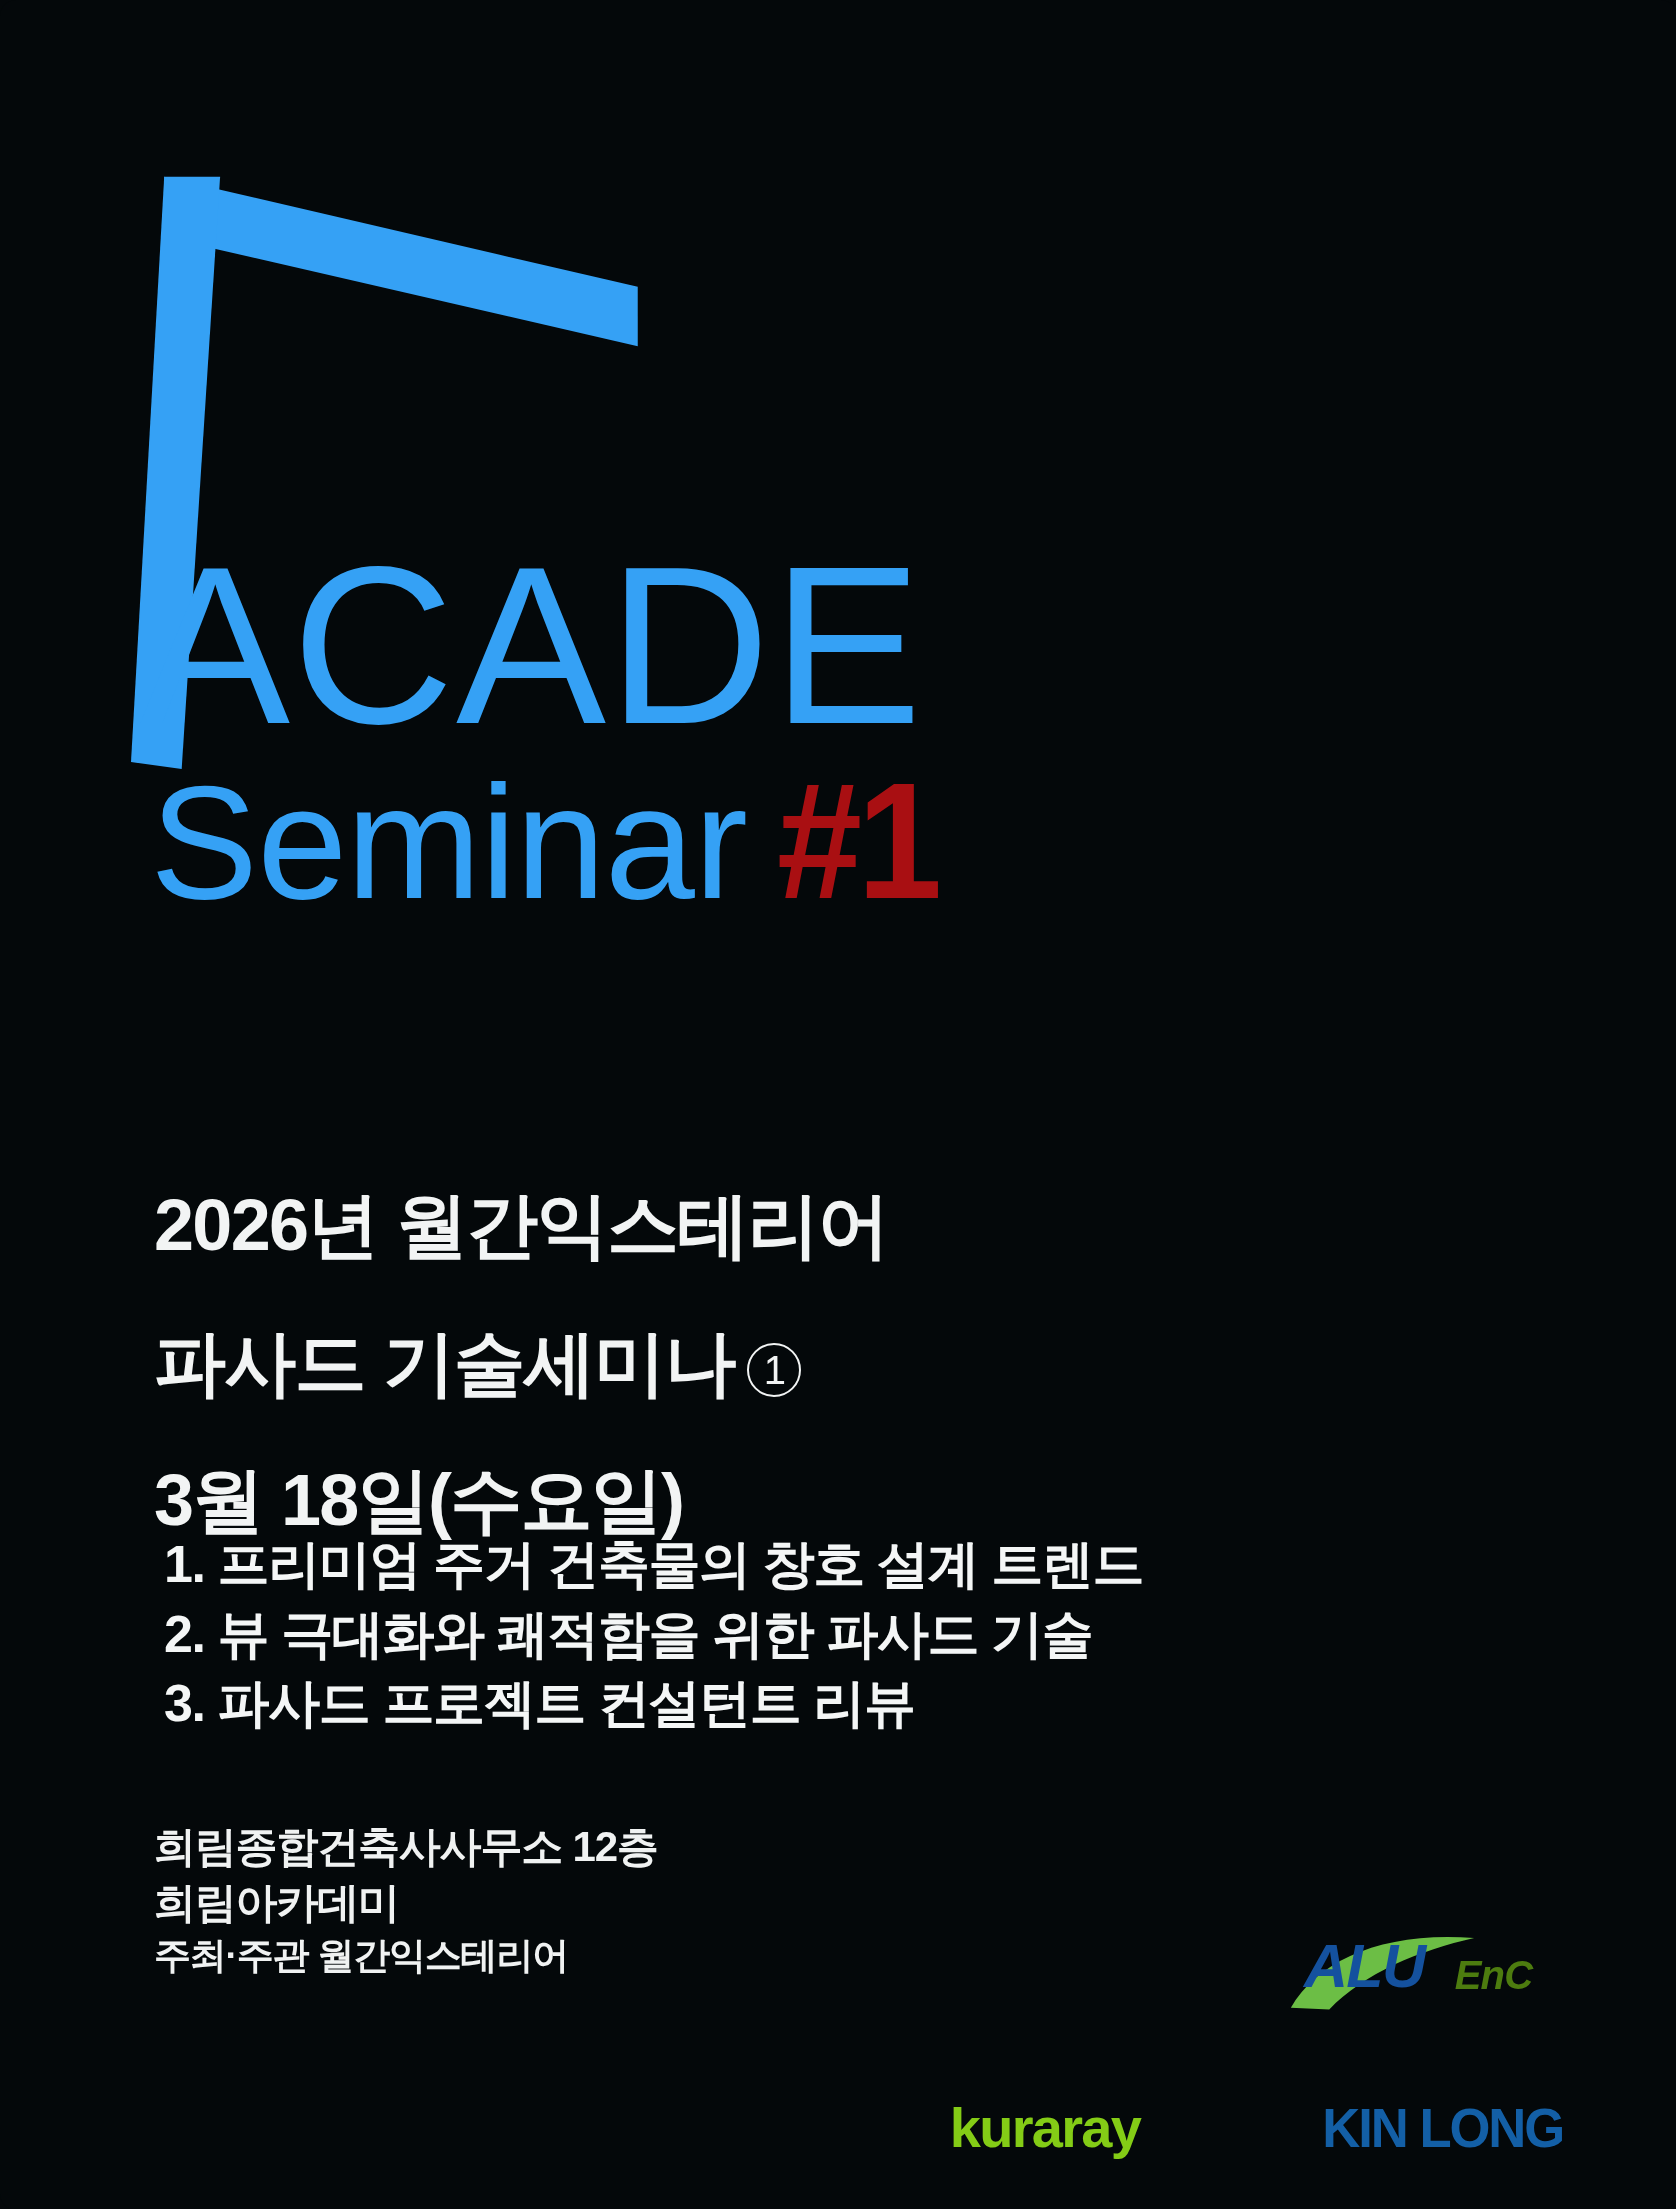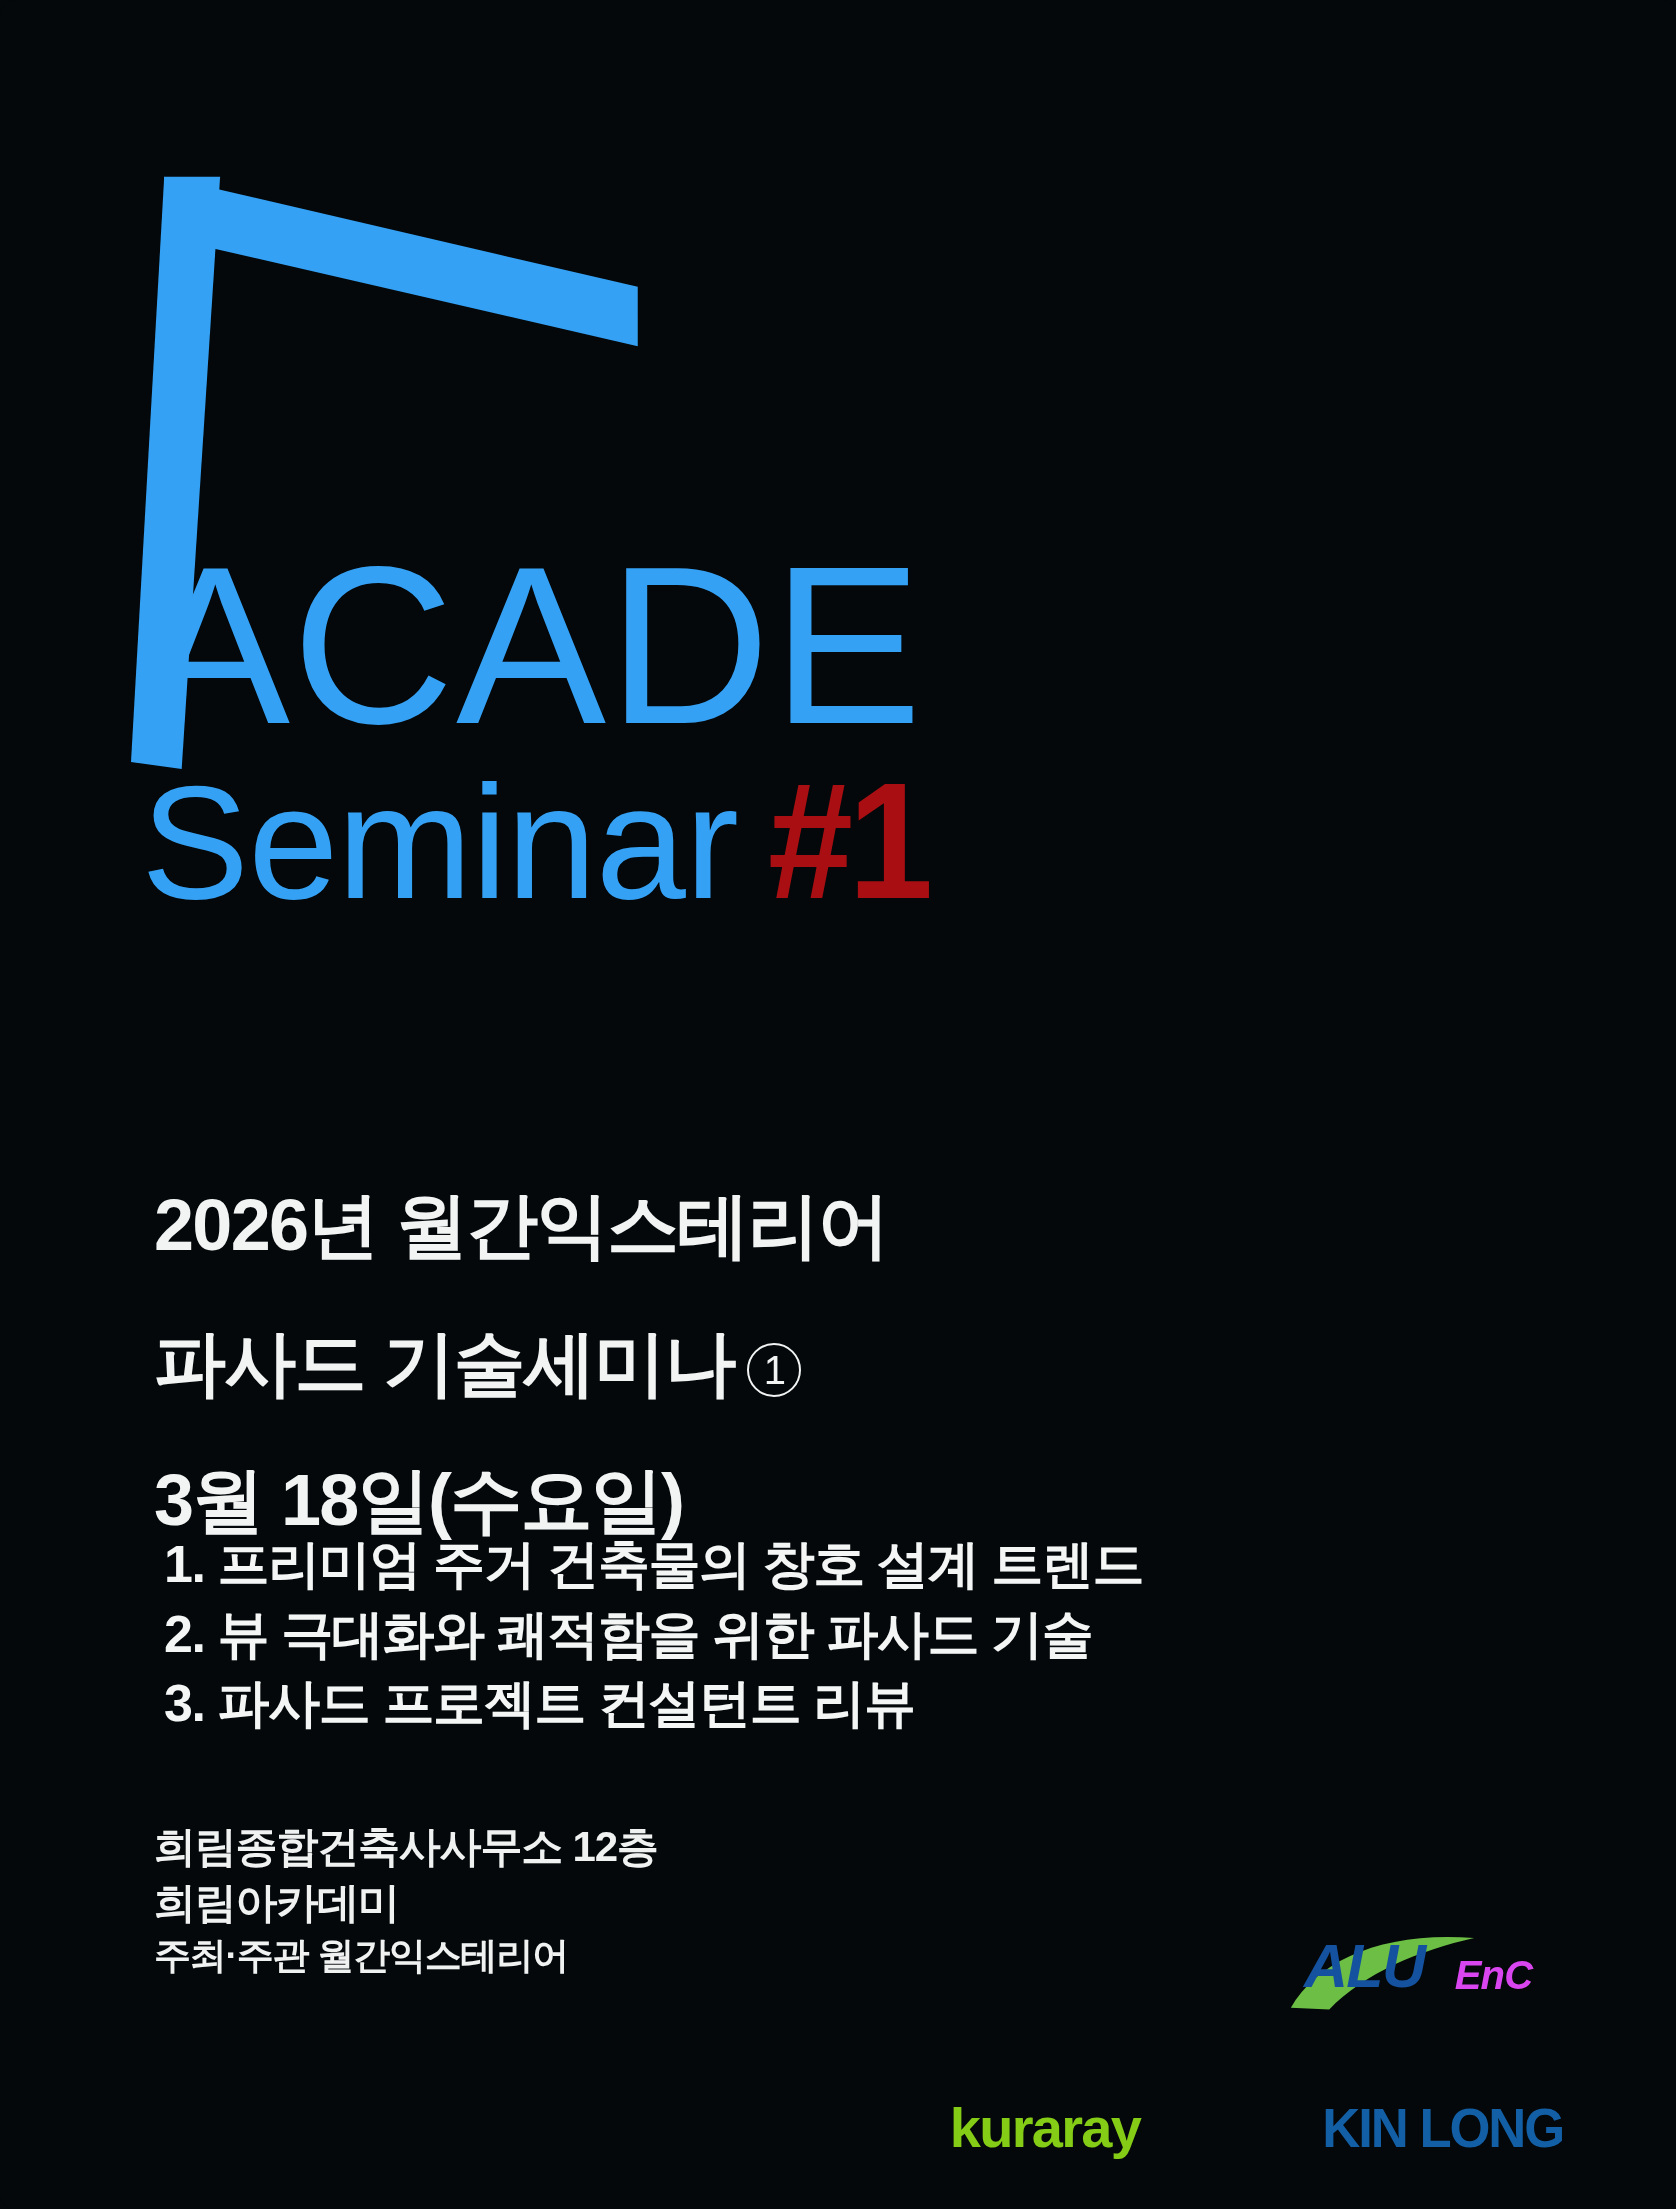--- a/index.html
+++ b/index.html
@@ -39,21 +39,21 @@
     font-family: "Liberation Sans", sans-serif;
     font-weight: 400;
     font-size: 225px;
     line-height: 0.96;
     letter-spacing: 1.7px;
     color: #35A1F5;
     margin: 0;
     white-space: nowrap;
   }
   .hero-seminar-row {
-    margin: 1px;
+    margin: 10px;
     margin-top: 5.2px;
     white-space: nowrap;
     display: block;
   }
   .hero-seminar {
     font-family: "Liberation Sans", sans-serif;
     font-weight: 400;
     font-size: 162px;
     line-height: 1.0;
     letter-spacing: -0.9px;
@@ -176,21 +176,21 @@
   .logo-aluenc .enc {
     position: absolute;
     left: 166px;
     top: 31px;
     font-family: "Liberation Sans", sans-serif;
     font-weight: 700;
     font-style: italic;
     font-size: 40px;
     line-height: 1;
     letter-spacing: -0.9px;
-    color: #d946ef;
+    color: #4d7c0f;
   }
   .logo-aluenc .swoosh {
     position: absolute;
     left: 0;
     top: 0;
     width: 262px;
     height: 96px;
   }
 
   .logo-kuraray {

